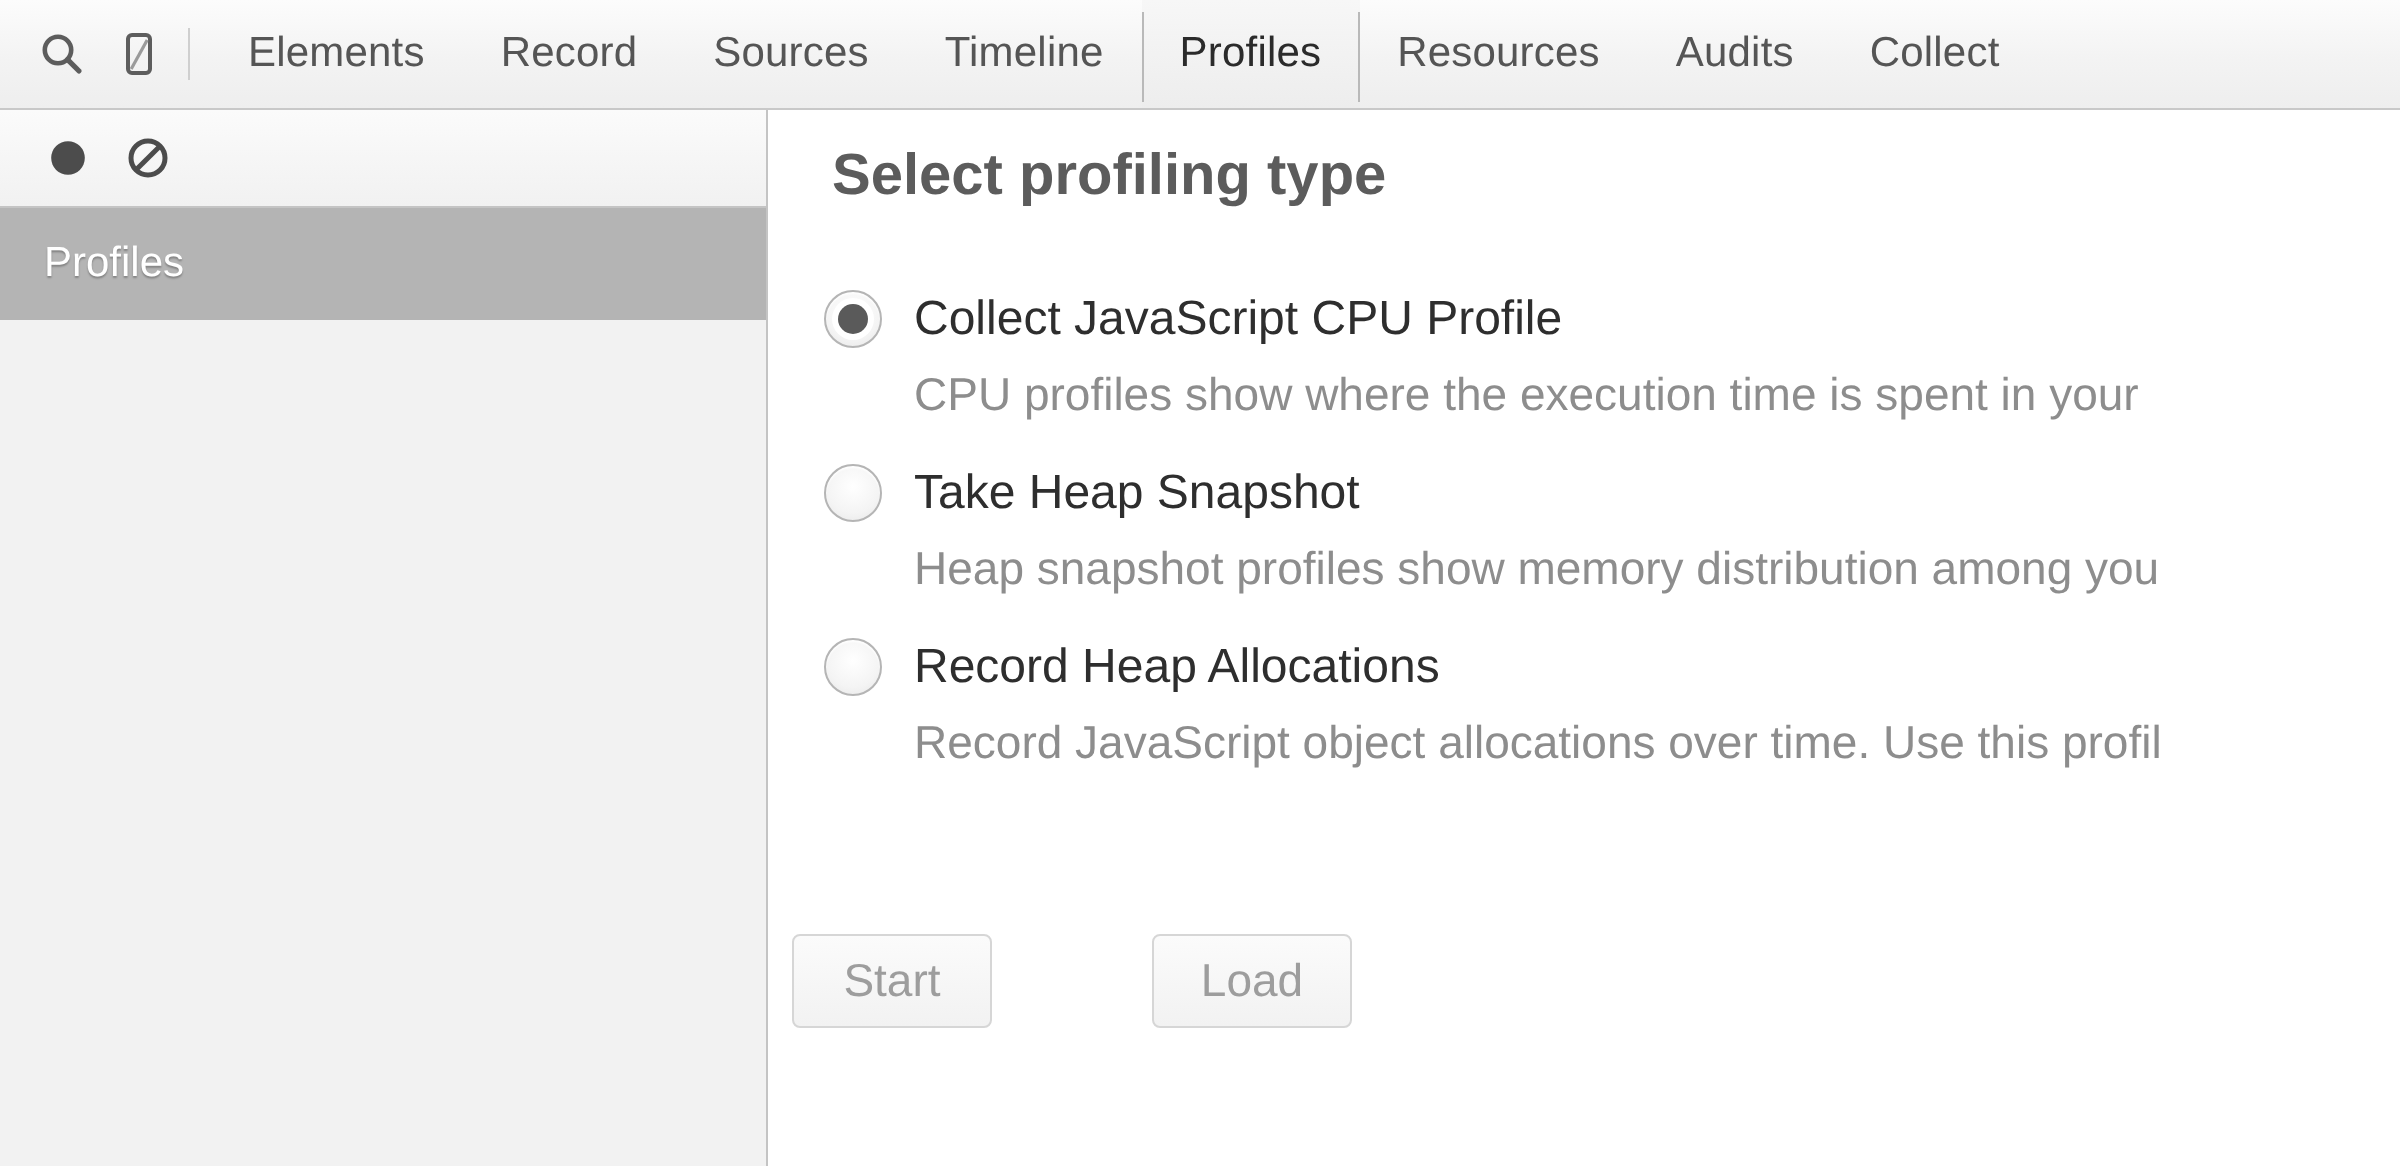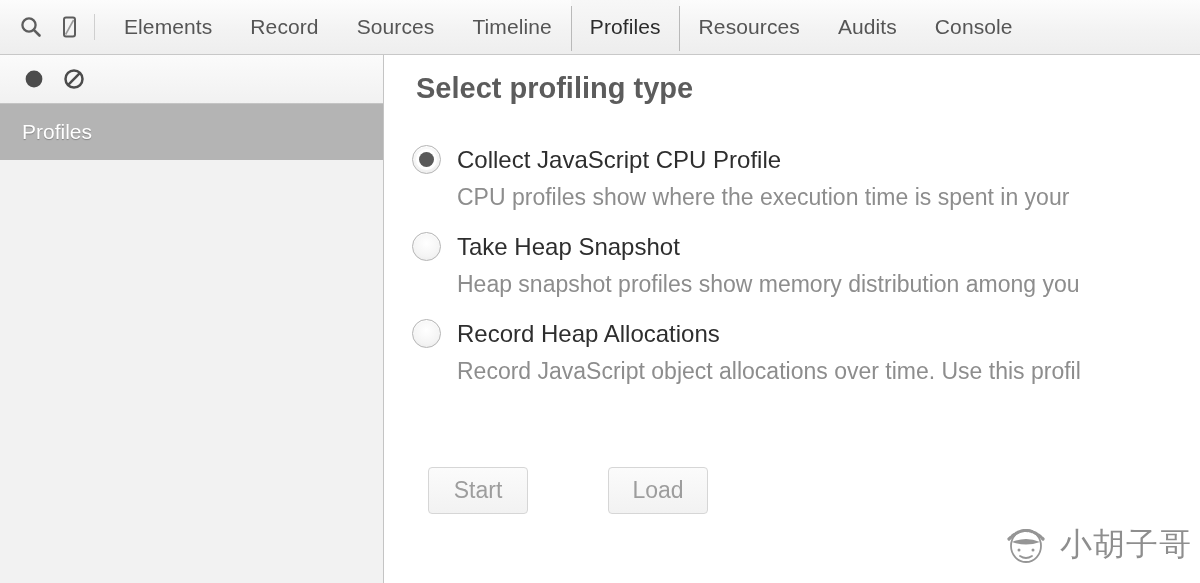--- a/index.html
+++ b/index.html
@@ -192,21 +192,21 @@
     margin-left: 45px;
     margin-top: 10px;
     font-size: 23px;
     color: #8d8d8d;
     white-space: nowrap;
     overflow: visible;
   }
 
   .buttons {
     position: absolute;
-    left: 44px;
+    left: 12px;
     top: 412px;
     display: flex;
     align-items: flex-start;
   }
   .btn {
     min-width: 100px;
     height: 47px;
     padding: 0 22px;
     border: 1px solid #d6d6d6;
     border-radius: 4px;
@@ -275,21 +275,21 @@
       <div class="tab selected">
         <span>Profiles</span>
       </div>
       <div class="tab">
         <span>Resources</span>
       </div>
       <div class="tab">
         <span>Audits</span>
       </div>
       <div class="tab">
-        <span>Console</span>
+        <span>Collect</span>
       </div>
     </div>
   </div>
 
   <div class="body">
 
     <div class="leftcol">
 
       <div class="statusbar">
         <div class="sicon">
@@ -349,29 +349,16 @@
           <div class="opt-desc">Record JavaScript object allocations over time. Use this profil</div>
         </div>
 
       </div>
 
       <div class="buttons">
         <button class="btn">Start</button>
         <button class="btn">Load</button>
       </div>
 
-      <div class="watermark">
-        <span>
-          <svg width="52" height="48" viewBox="0 0 52 48">
-            <ellipse cx="26" cy="27" rx="15" ry="16" fill="none" stroke="#555" stroke-width="1.8"></ellipse>
-            <path d="M9 20 Q26 3 43 20" fill="none" stroke="#555" stroke-width="3.2" stroke-linecap="round" stroke-dasharray="2.5 2.2"></path>
-            <path d="M12 23 Q26 17 40 23 Q26 28 12 23 Z" fill="#555"></path>
-            <circle cx="19" cy="31" r="1.5" fill="#555"></circle>
-            <circle cx="33" cy="31" r="1.5" fill="#555"></circle>
-            <path d="M20 37 Q26 41 32 37" fill="none" stroke="#555" stroke-width="1.8" stroke-linecap="round"></path>
-          </svg>
-        </span>
-        <span class="wm-text">小胡子哥</span>
-      </div>
 
     </div>
   </div>
 </div>
 
 </body></html>

